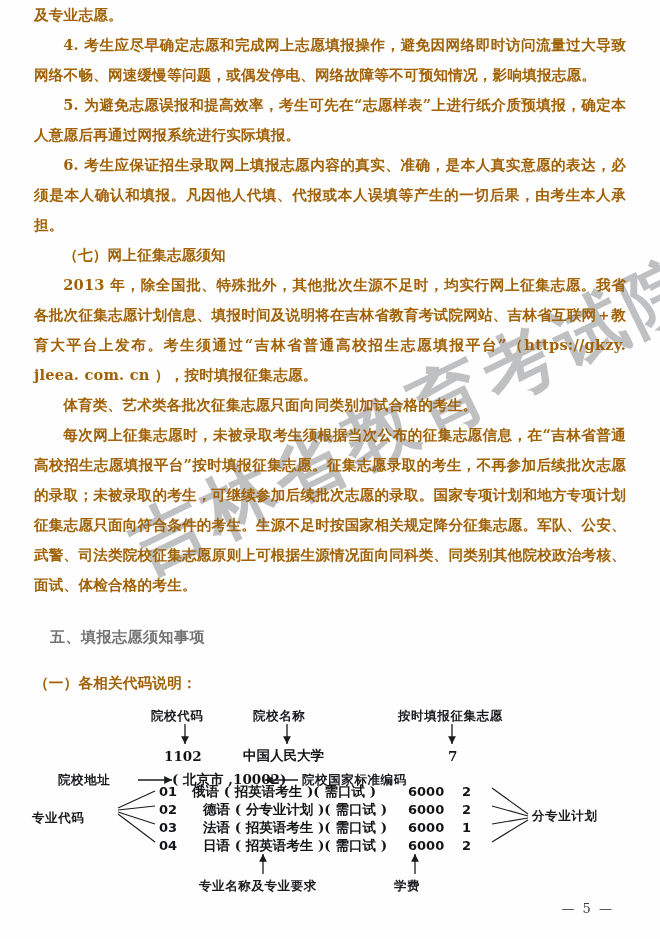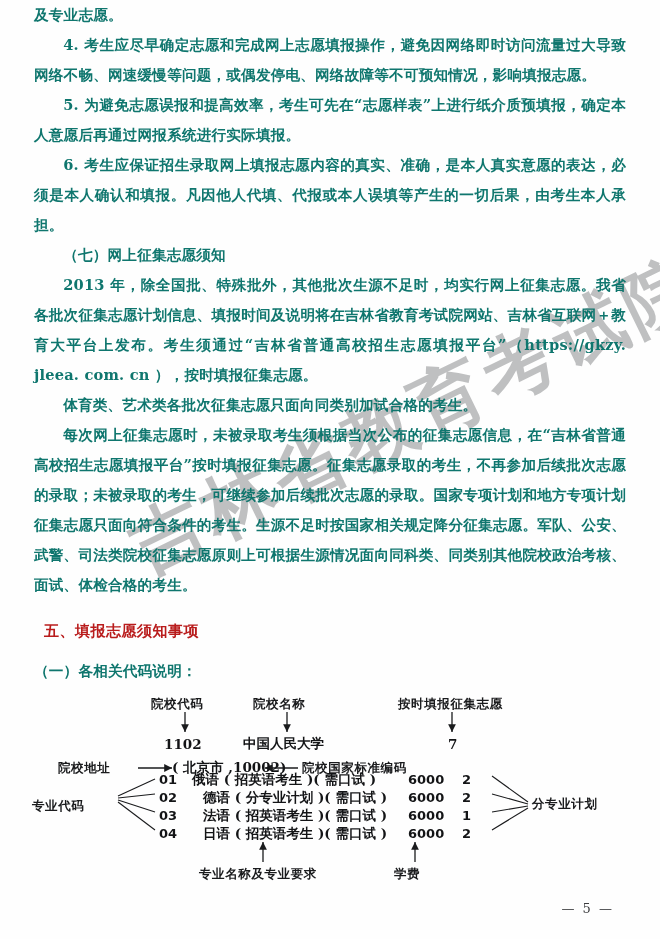--- a/index.html
+++ b/index.html
@@ -49,33 +49,33 @@
     position: relative;
     z-index: 10;
     padding: 0 34px;
     box-sizing: border-box;
     width: 660px;
   }
   p.para {
     margin: 0;
     font-size: 14.6px;
     line-height: 30px;
-    color: #0f766e;
+    color: #a16207;
     text-align: justify;
     text-justify: inter-ideograph;
     letter-spacing: 0.2px;
     font-weight: 600;
   }
   p.indent { text-indent: 2em; }
   p.head {
-    margin: 10px;
+    margin: 16px;
     font-size: 15px;
     line-height: 30px;
     font-weight: 800;
-    color: #b91c1c;
+    color: #737373;
     letter-spacing: 0.5px;
   }
   .spacer-6 { height: 6px; }
 
   
   #diagram {
     position: relative;
     z-index: 10;
     width: 596px;
     height: 230px;

